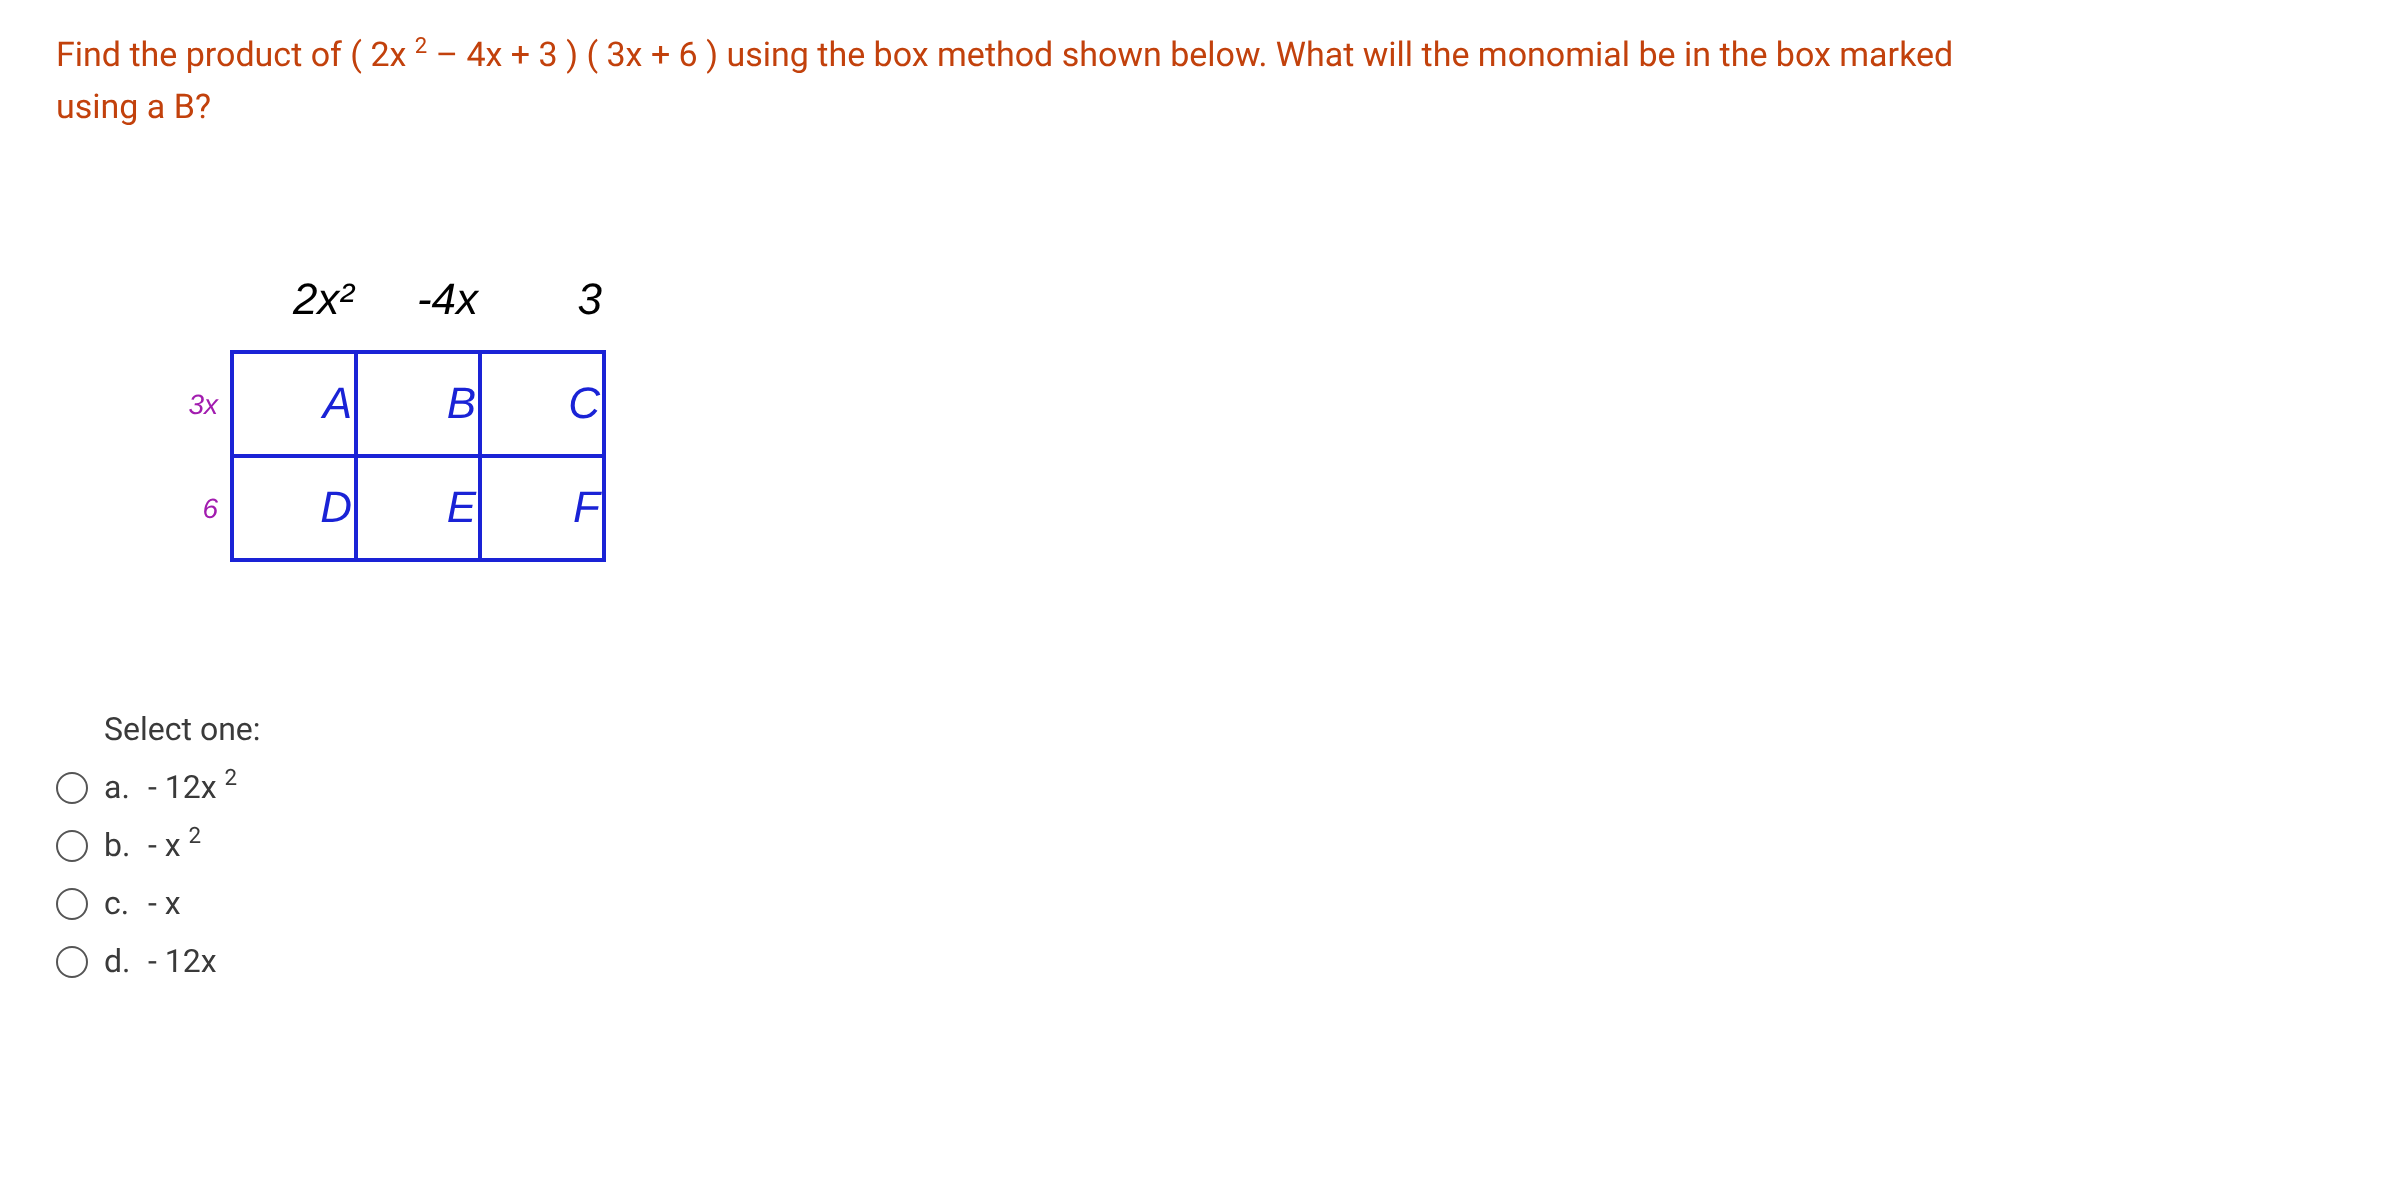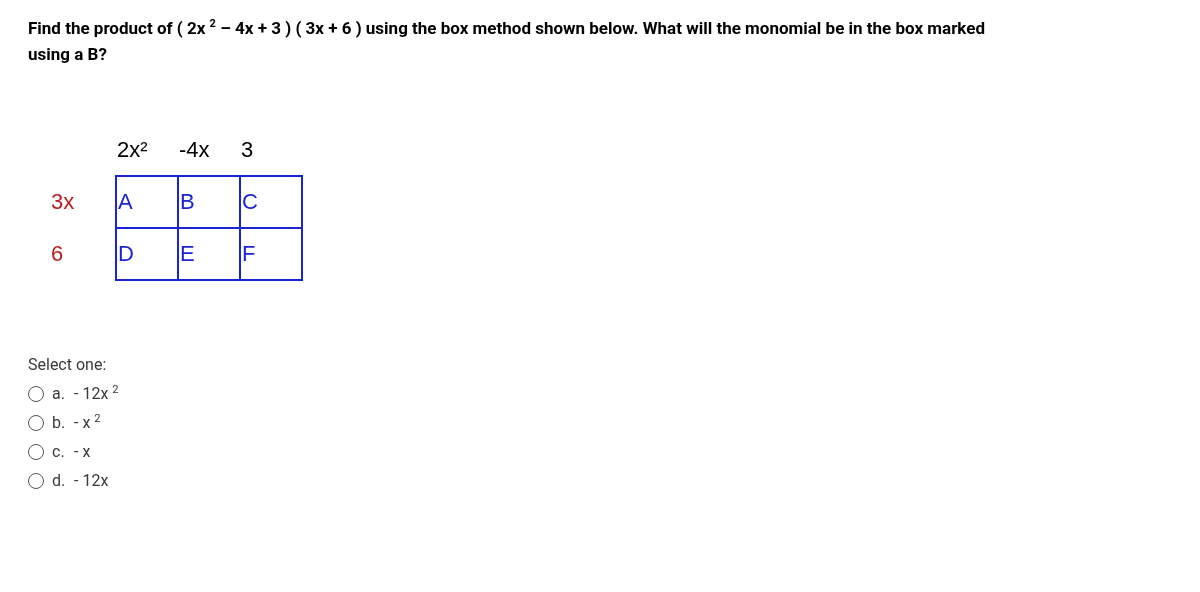--- a/index.html
+++ b/index.html
@@ -9,66 +9,68 @@
     background: #fff;
     color: #333;
     width: 1200px;
     height: 592px;
     box-sizing: border-box;
     padding: 16px 28px;
   }
   .question {
     font-size: 17px;
     line-height: 1.5;
-    color: #000000;
-    font-weight: 700;
+    color: #c2410c;
+    font-weight: 400;
     margin-bottom: 32px;
   }
   .box-area {
     margin-left: 22px;
     margin-top: 58px;
     margin-bottom: 74px;
     font-family: Arial, Helvetica, sans-serif;
     font-size: 22px;
   }
   .box-table {
     border-collapse: collapse;
   }
   .box-table td {
     width: 58px;
     height: 48px;
-    text-align: left;
+    text-align: right;
     vertical-align: middle;
+    font-style: italic;
   }
   .hdr {
     border: none;
     color: #000;
     font-size: 22px;
   }
   .rowlbl {
     border: none;
-    color: #b91c1c;
-    font-size: 22px;
+    color: #a21caf;
+    font-size: 14px;
     text-align: right;
     padding-right: 6px;
   }
   .cell {
     border: 2px solid #1a23d6;
     color: #1a23d6;
     font-size: 22px;
   }
   sup {
     font-size: 0.65em;
     vertical-align: super;
     line-height: 0;
   }
   .select-label {
     font-size: 16px;
     color: #3a3a3a;
     margin-bottom: 10px;
+    margin-left: 24px;
   }
   .options {
     font-size: 16px;
     color: #3a3a3a;
   }
   .option-row {
     display: flex;
     align-items: center;
     margin-bottom: 10px;
   }

